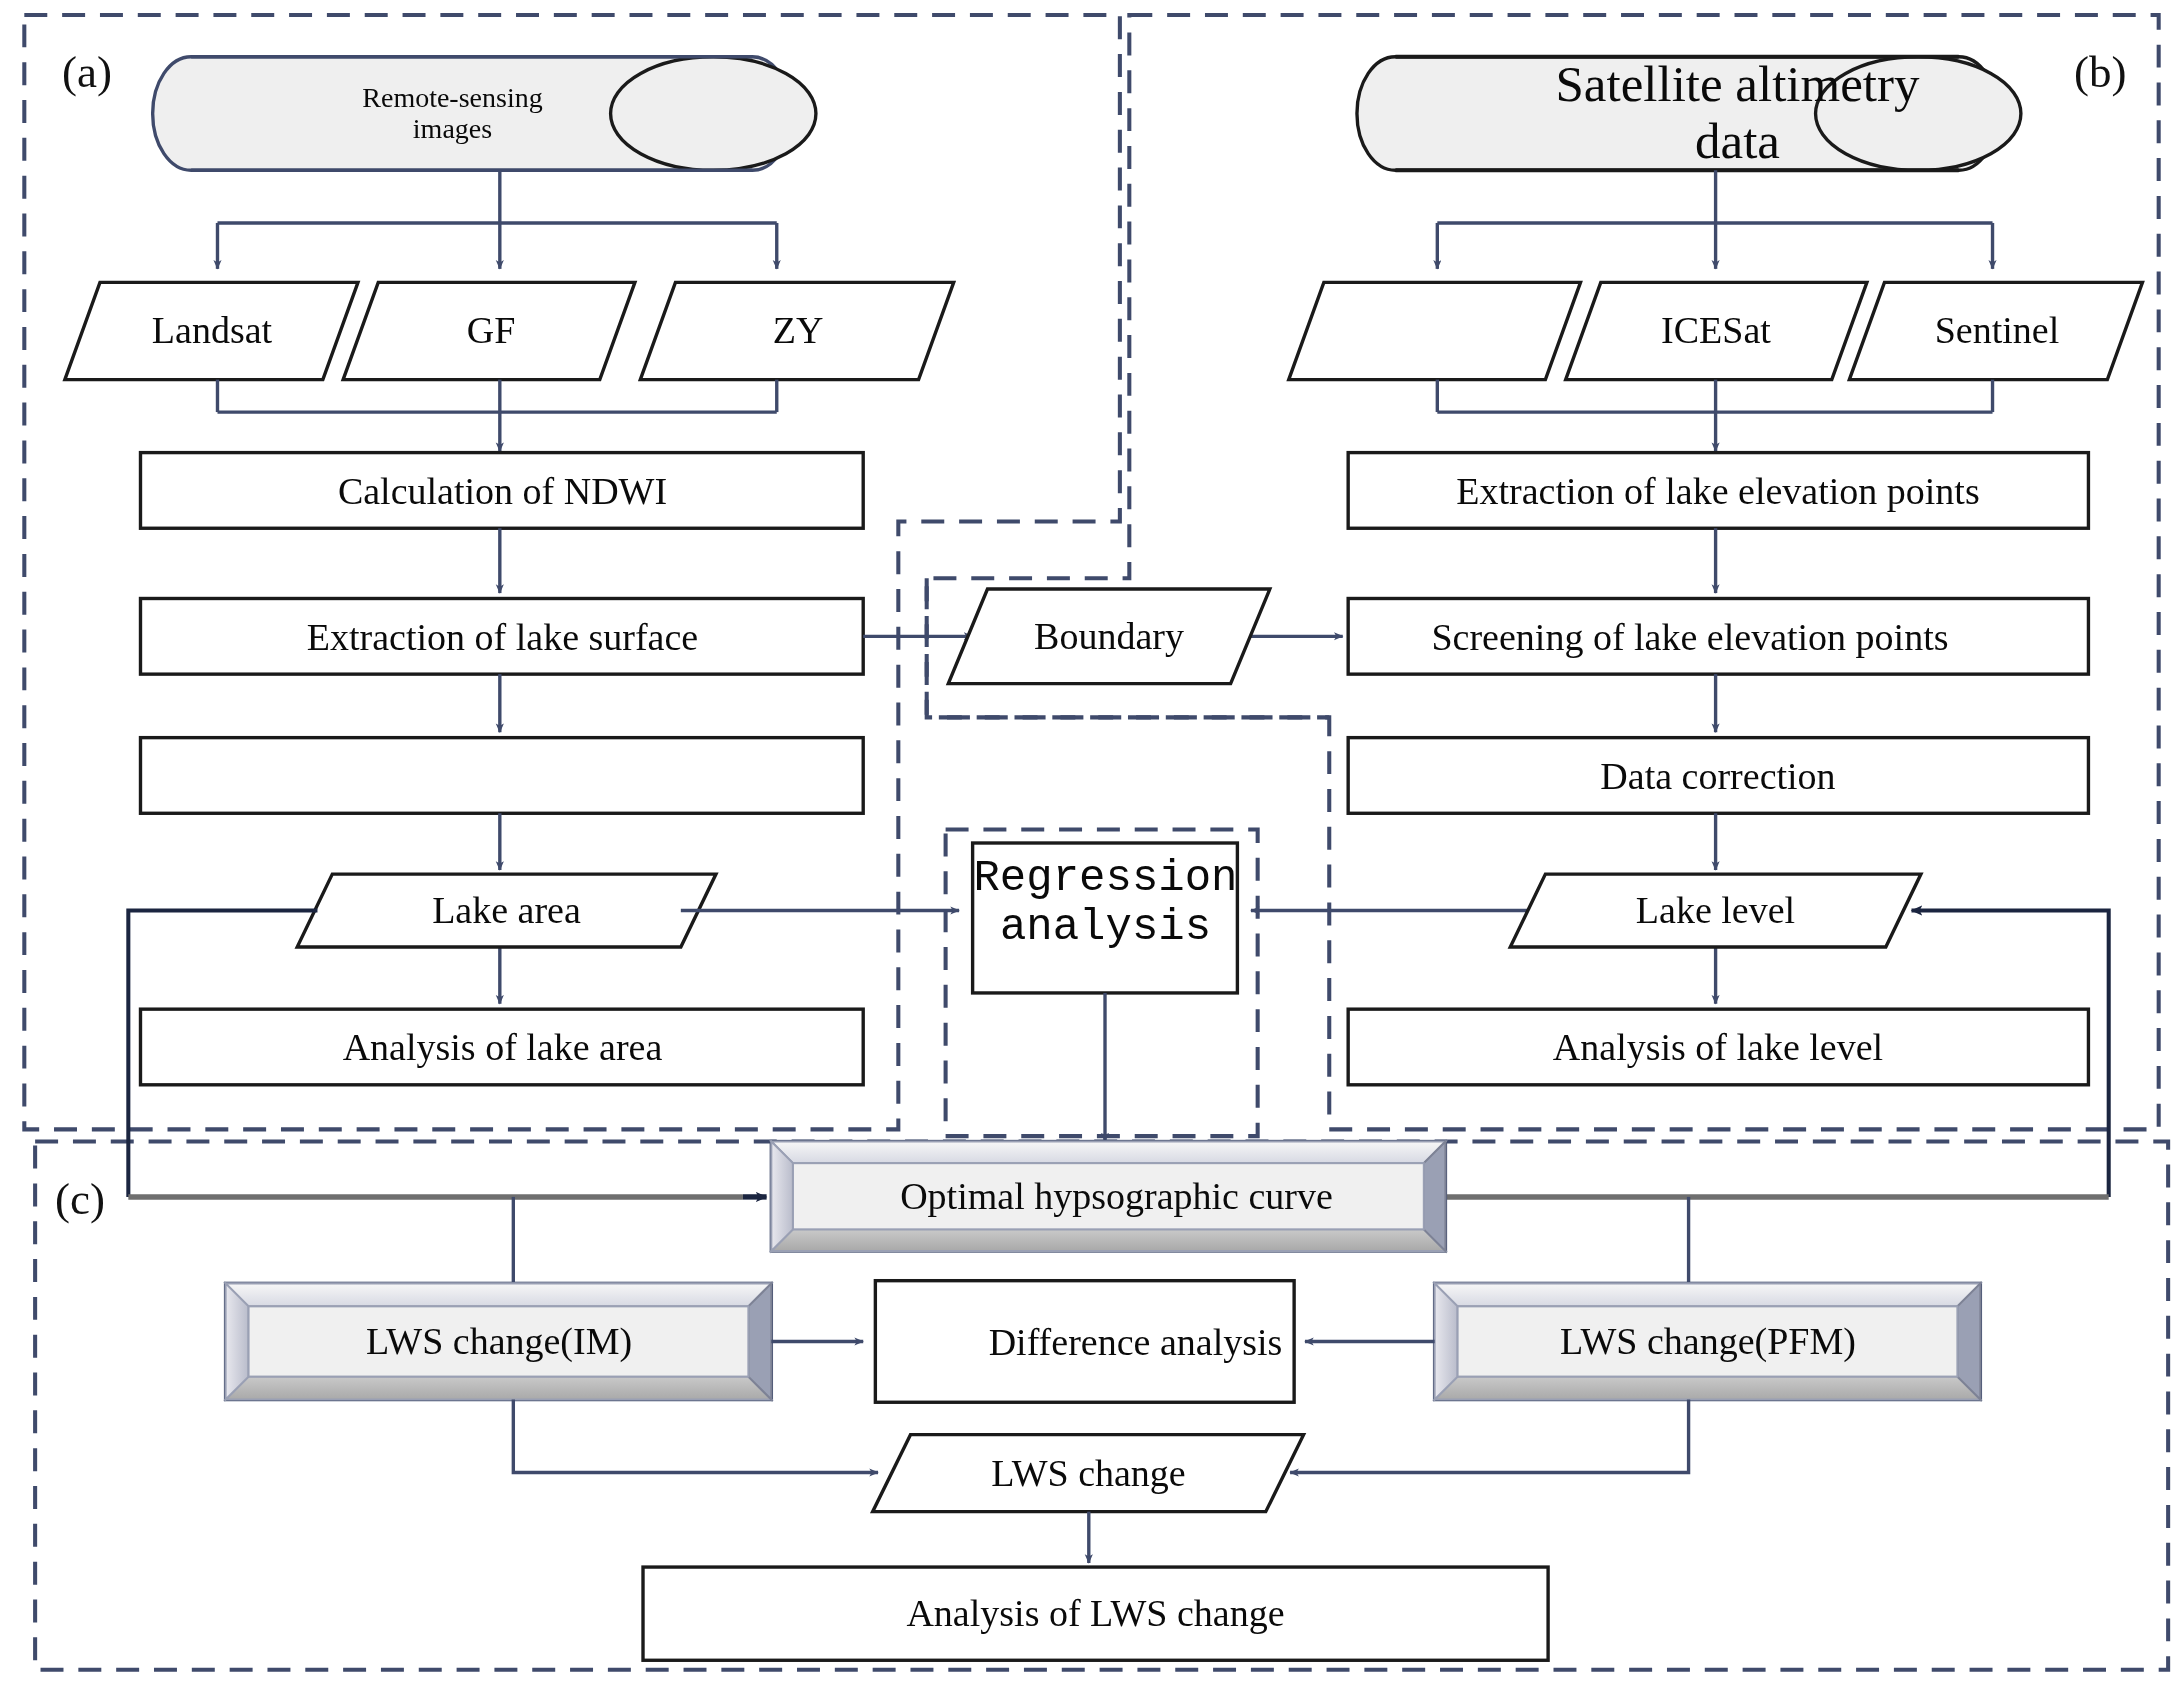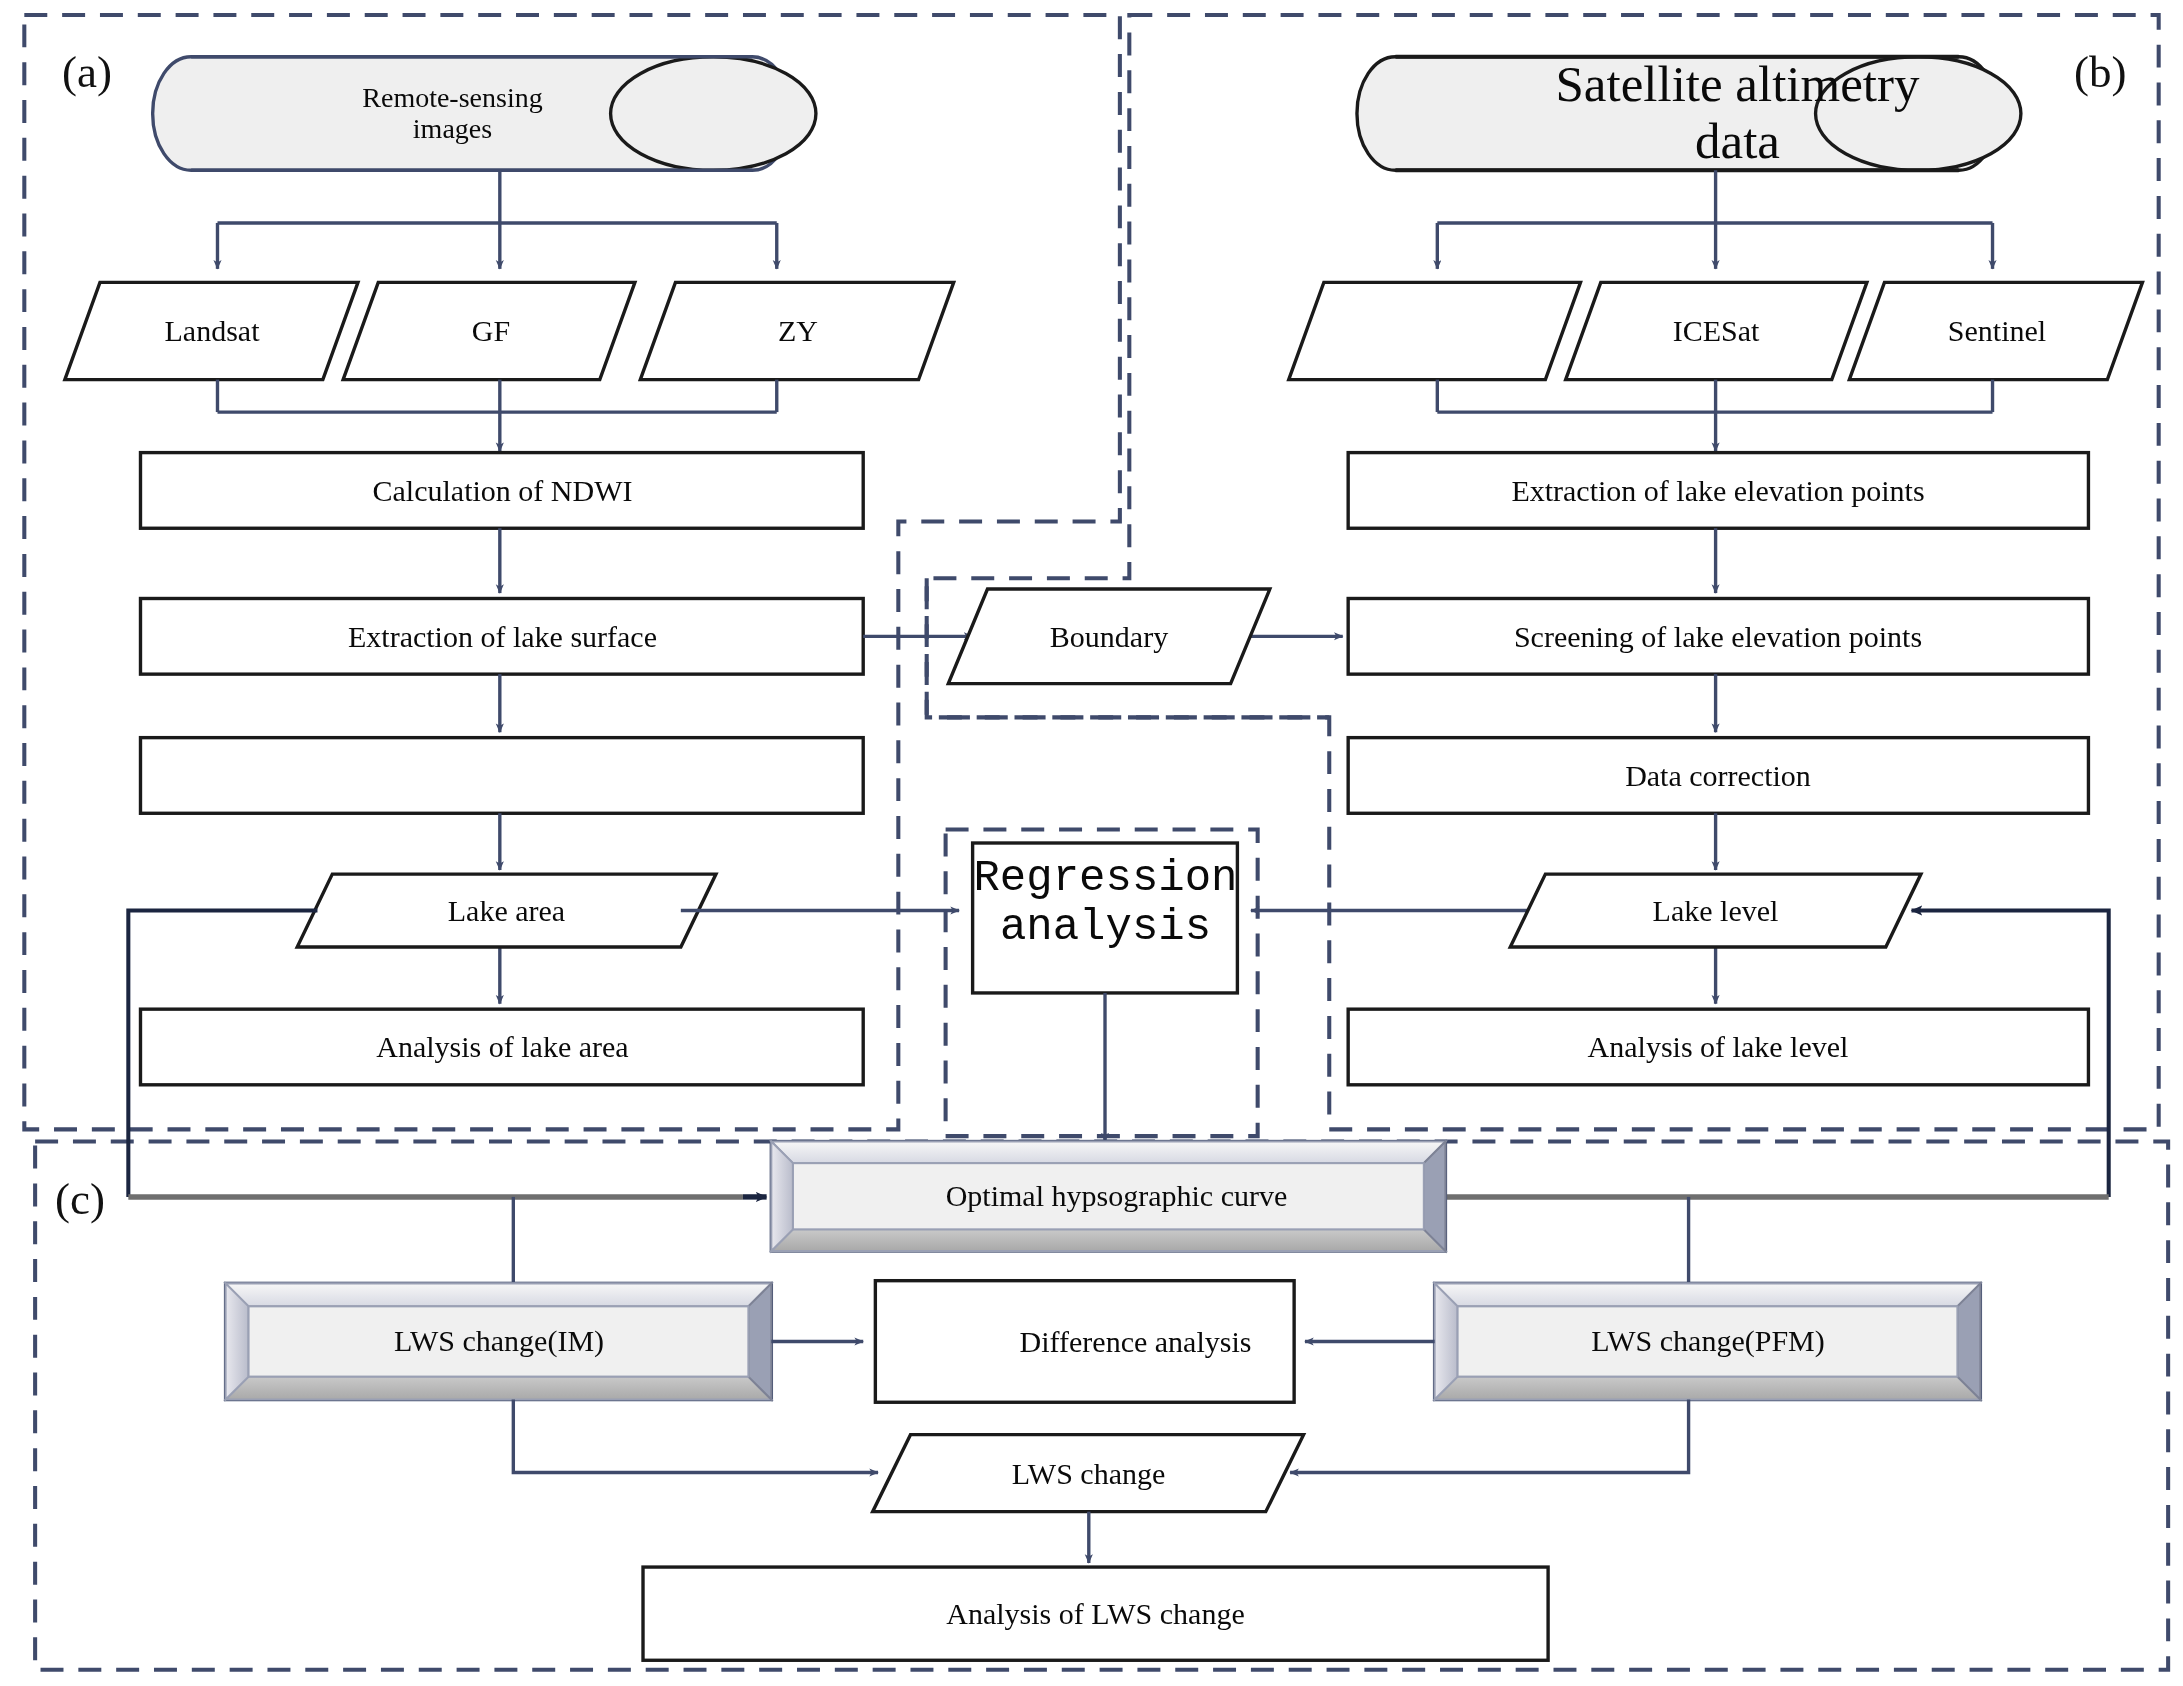--- a/index.html
+++ b/index.html
@@ -3,21 +3,21 @@
 <meta charset="utf-8">
 <style>
   html,body{margin:0;padding:0;background:#ffffff;}
   body{font-family:"Liberation Serif", serif;}
   #stage{position:relative;width:2183px;height:1686px;background:#fff;overflow:hidden;}
   svg.layer{position:absolute;left:0;top:0;width:2183px;height:1686px;}
   .panel-label{position:absolute;font-family:"Liberation Serif",serif;font-size:45px;color:#111;line-height:1;}
   .nodelabel{
     position:absolute;display:flex;align-items:center;justify-content:center;
     text-align:center;font-family:"Liberation Serif",serif;color:#0a0a0a;
-    font-size:30px;line-height:1.12;pointer-events:none;white-space:pre-line;
+    font-size:38px;line-height:1.12;pointer-events:none;white-space:pre-line;
   }
 </style>
 </head>
 <body>
 
 <div id="stage">
 
   <svg class="layer" viewBox="0 0 3232 2496">
     <defs>
       <marker id="arrow" markerWidth="16" markerHeight="16" refX="13" refY="6" orient="auto" markerUnits="userSpaceOnUse">
@@ -266,21 +266,21 @@
   <div class="nodelabel" style="left:973px;top:843px;width:265px;height:120px;font-size:44px;font-family:Liberation Mono, monospace;">Regression
 analysis</div>
 
   <div class="nodelabel" style="left:1481px;top:51px;width:513px;height:124px;font-size:51px;">Satellite altimetry
 data</div>
 
   <div class="nodelabel" style="left:1571px;top:282px;width:290px;height:97px;">ICESat</div>
   <div class="nodelabel" style="left:1855px;top:282px;width:284px;height:97px;">Sentinel</div>
 
   <div class="nodelabel" style="left:1348px;top:453px;width:740px;height:76px;">Extraction of lake elevation points</div>
-  <div class="nodelabel" style="left:1348px;top:599px;width:740px;height:76px;">Screening  of lake elevation points</div>
+  <div class="nodelabel" style="left:1320px;top:599px;width:740px;height:76px;">Screening  of lake elevation points</div>
   <div class="nodelabel" style="left:1348px;top:738px;width:740px;height:76px;">Data correction</div>
   <div class="nodelabel" style="left:1510px;top:874px;width:411px;height:73px;">Lake level</div>
   <div class="nodelabel" style="left:1348px;top:1009px;width:740px;height:76px;">Analysis of lake level</div>
 
   <div class="nodelabel" style="left:793px;top:1163px;width:631px;height:66px;padding-left:8px;">Optimal hypsographic curve</div>
   <div class="nodelabel" style="left:249px;top:1306px;width:500px;height:70px;">LWS change(IM)</div>
   <div class="nodelabel" style="left:1458px;top:1306px;width:500px;height:70px;">LWS change(PFM)</div>
   <div class="nodelabel" style="left:926px;top:1281px;width:419px;height:122px;">Difference analysis</div>
   <div class="nodelabel" style="left:873px;top:1435px;width:431px;height:77px;">LWS  change</div>
   <div class="nodelabel" style="left:643px;top:1567px;width:905px;height:93px;">Analysis of LWS change</div>

